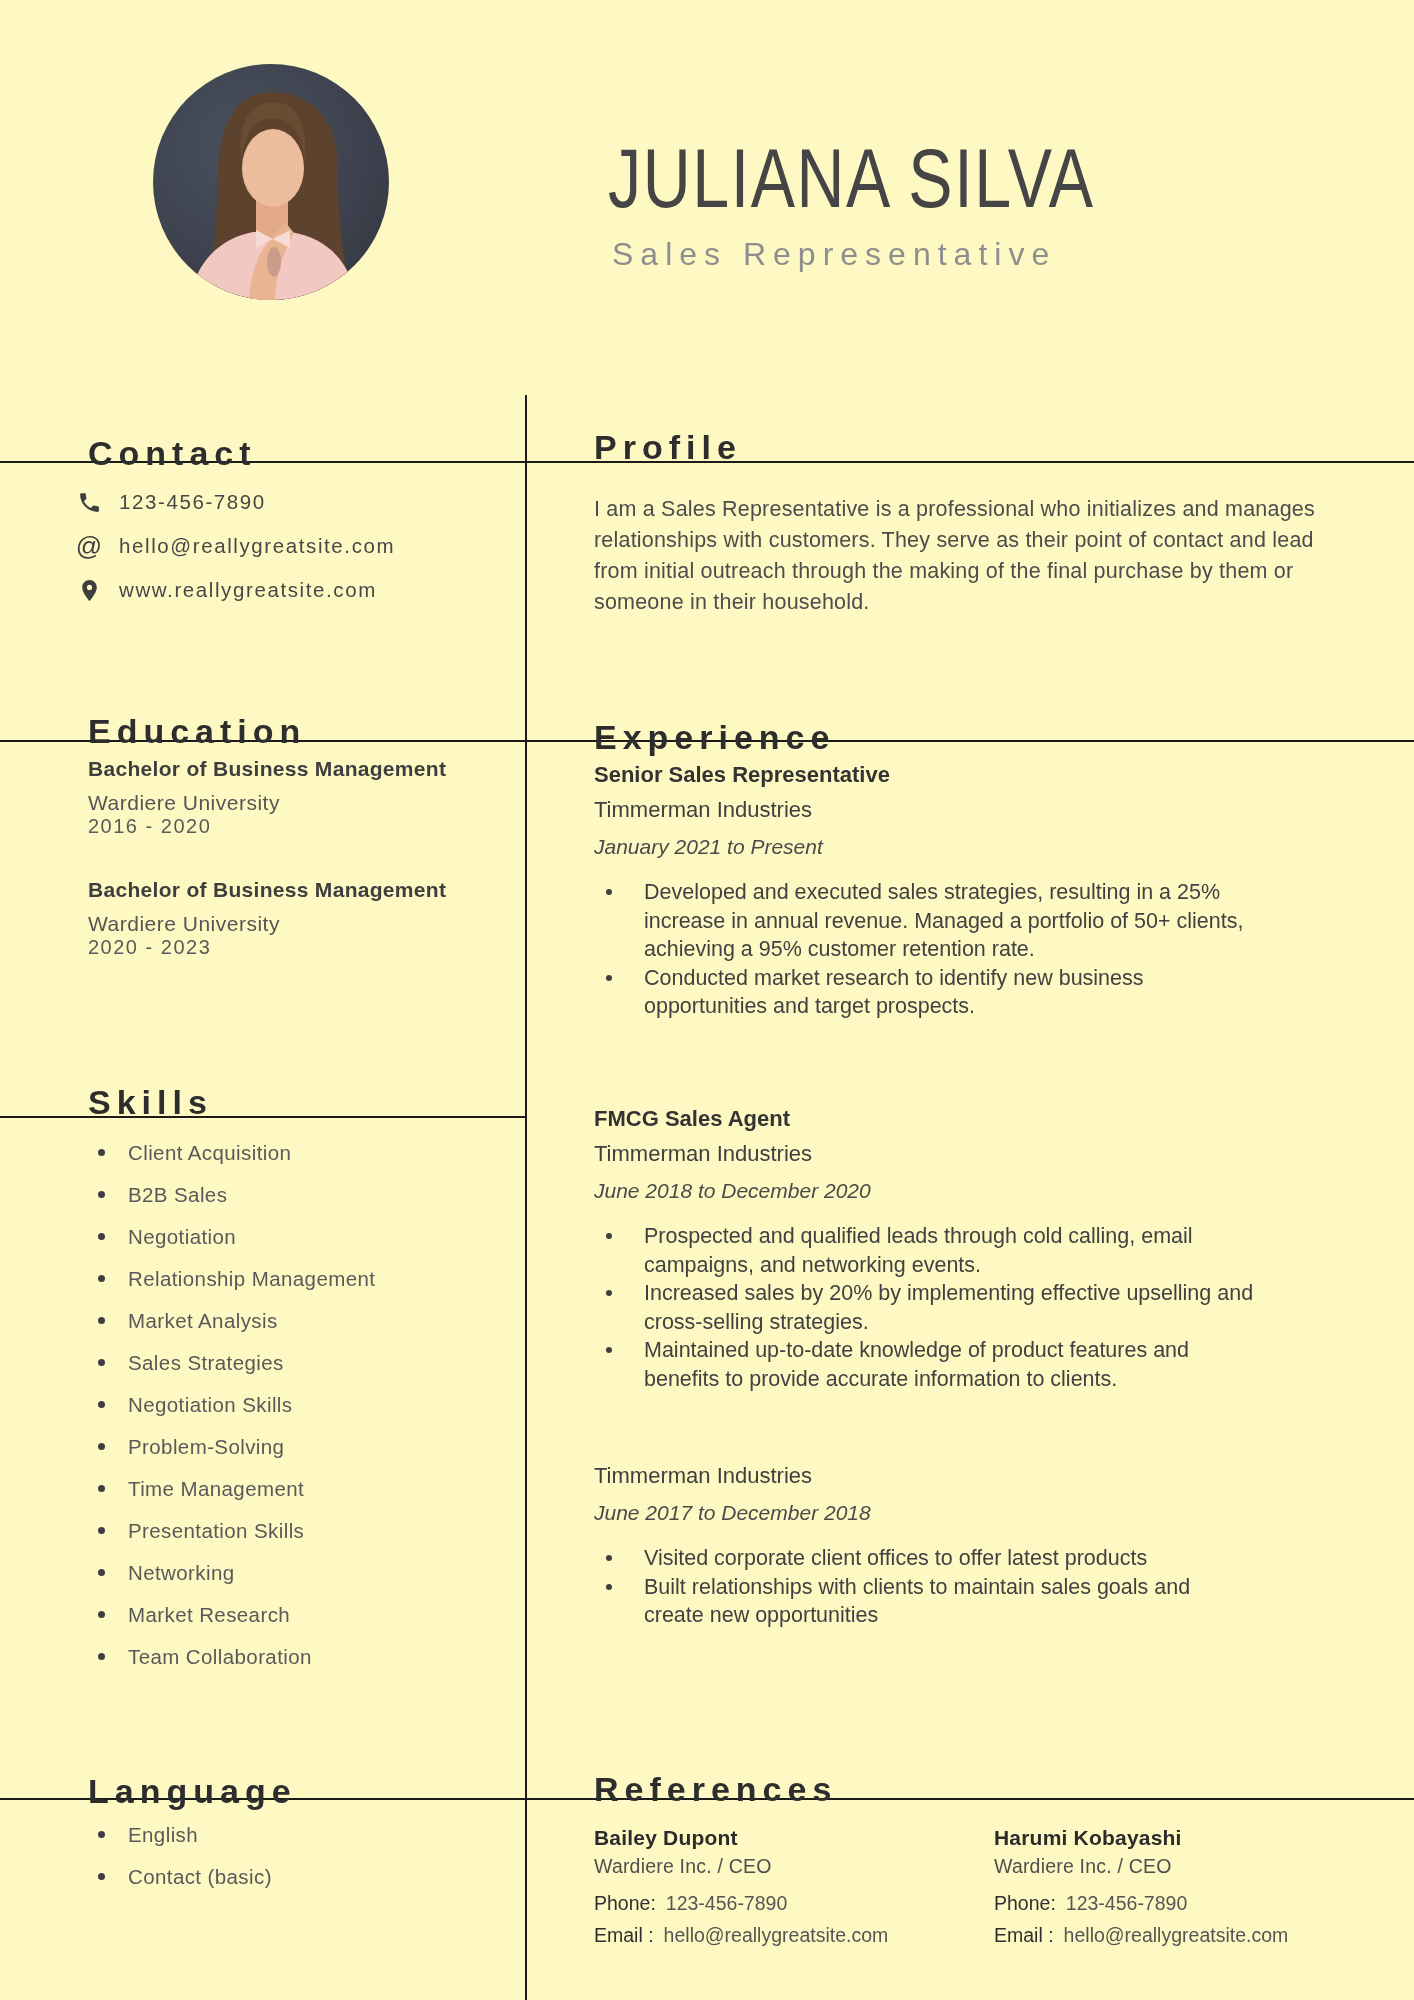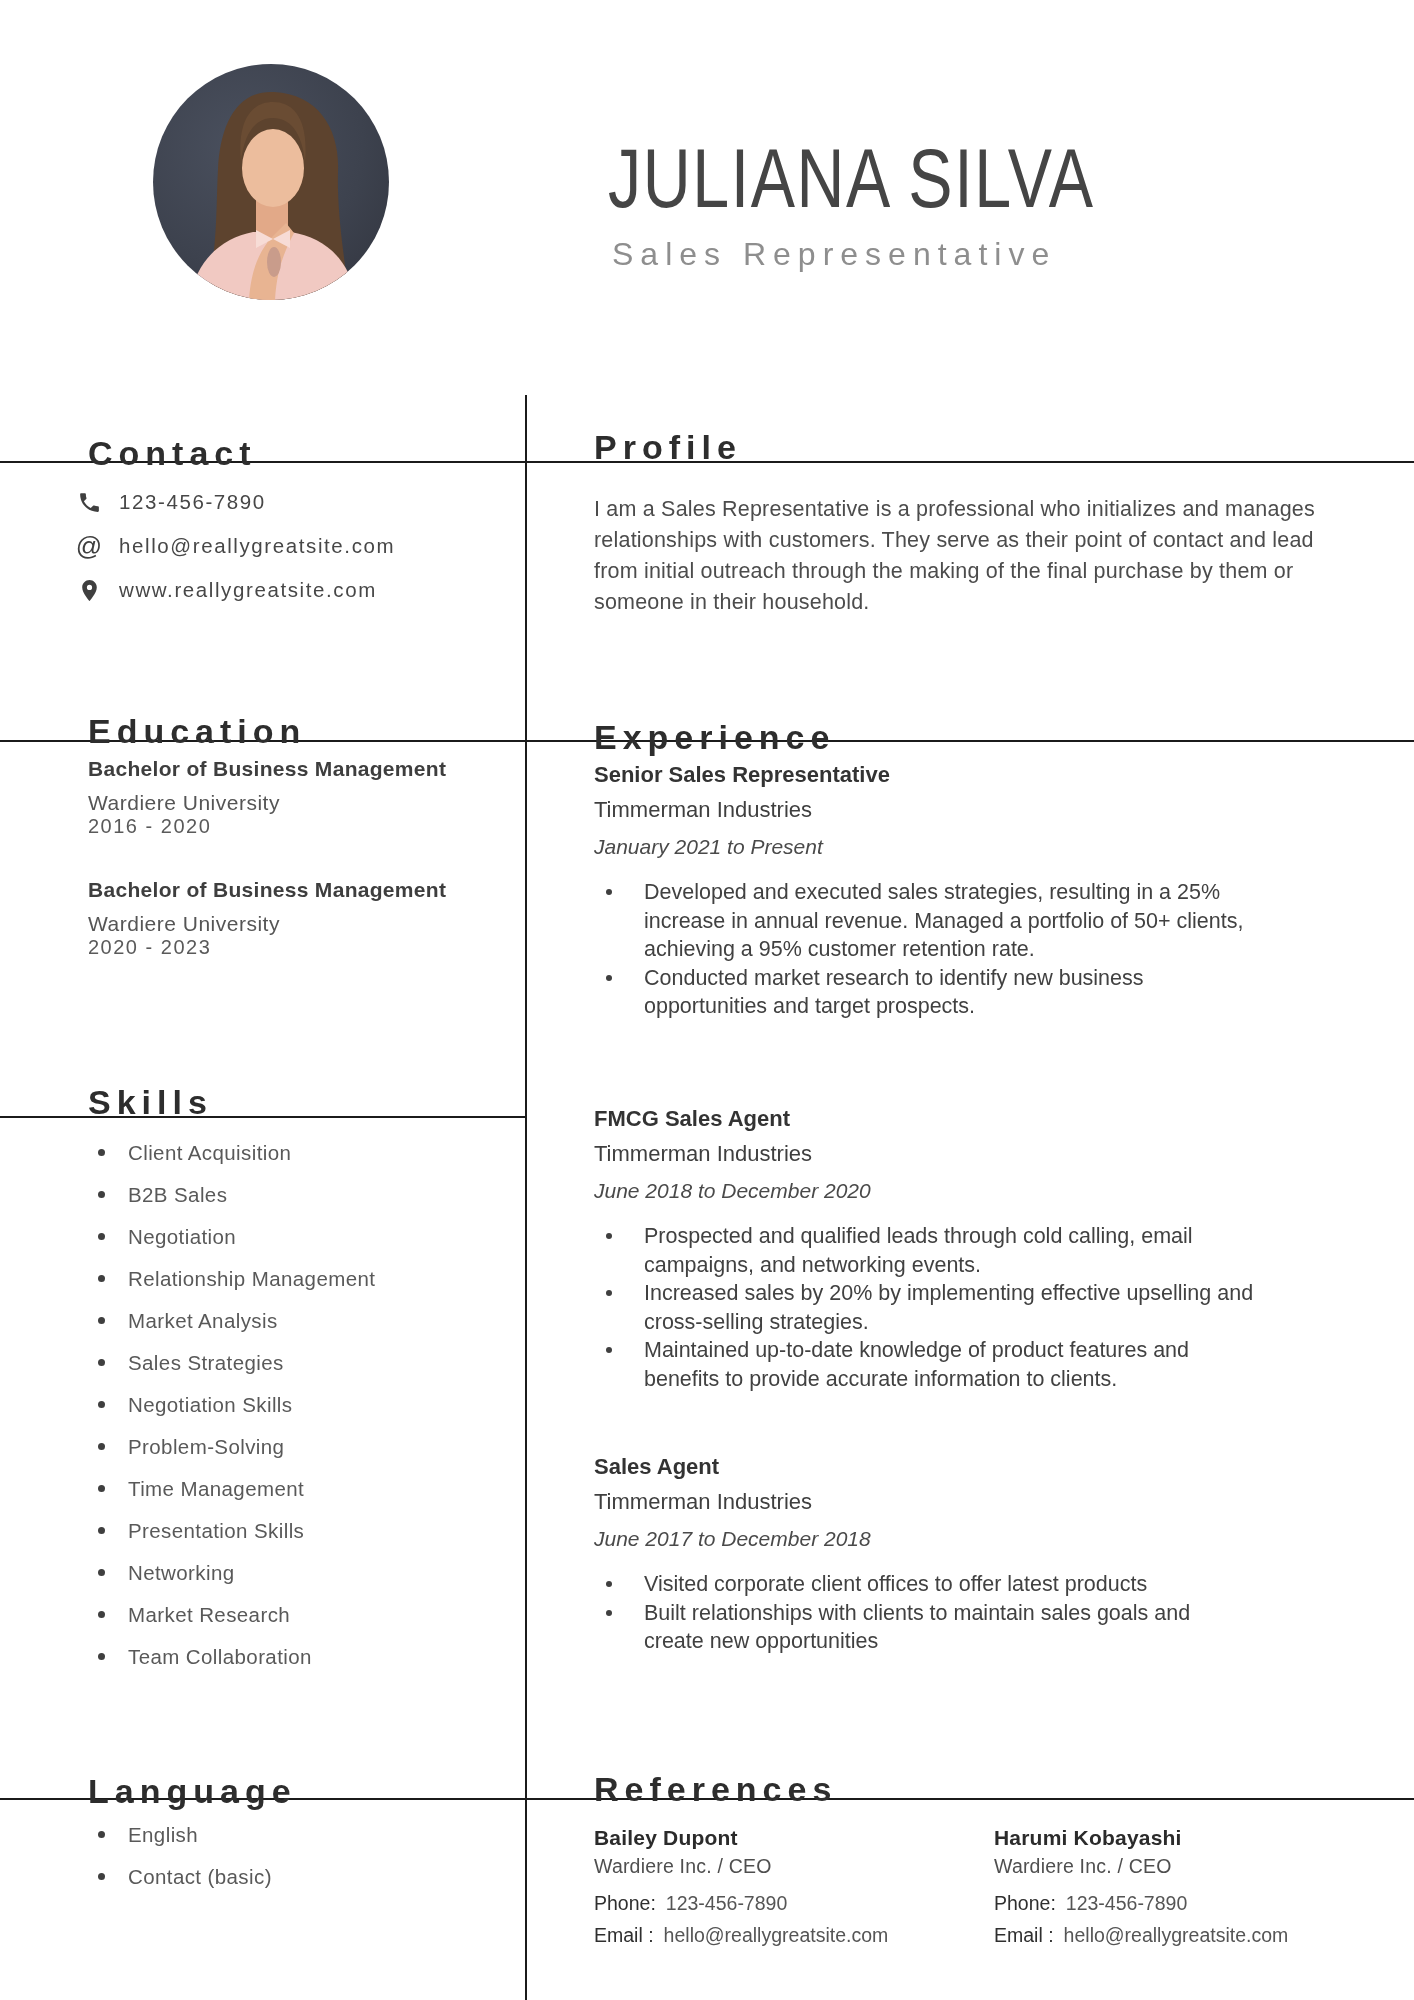--- a/index.html
+++ b/index.html
@@ -1,16 +1,16 @@
 <!DOCTYPE html>
 <html><head>
 <meta charset="utf-8">
 <style>
   html,body{margin:0;padding:0;background:#e8e8e8;}
-  .page{position:relative;width:1414px;height:2000px;background:#ffffff;overflow:hidden;
+  .page{position:relative;width:1414px;height:2000px;background:#fef9c3;overflow:hidden;
         font-family:"Liberation Sans",sans-serif;color:#4c4c4c;}
   
   .vline{position:absolute;left:525px;top:395px;width:2px;height:1605px;background:#1b1b1b;}
   .hline{position:absolute;left:0;height:2px;background:#1b1b1b;width:1414px;}
   .hline.h1{top:461px}.hline.h2{top:740px}.hline.h3{top:1116px;width:527px}.hline.h4{top:1798px}
   
   .photo{position:absolute;left:153px;top:64px;width:236px;height:236px;border-radius:50%;overflow:hidden;}
   
   .name{position:absolute;left:608px;top:136px;font-size:84px;font-weight:300;color:#454545;
         letter-spacing:2px;white-space:nowrap;line-height:1;transform:scaleX(.79);transform-origin:left top;}
@@ -247,21 +247,20 @@
           <span class="btext">Increased sales by 20% by implementing effective upselling and cross-selling strategies.</span>
         </li>
         <li class="job-bullet">
           <span class="bdot"></span>
           <span class="btext">Maintained up-to-date knowledge of product features and benefits to provide accurate information to clients.</span>
         </li>
       </ul>
   </div>
 
   <div class="job j3">
-    <div class="job-title">Sales Agent</div>
     <div class="job-company">Timmerman Industries</div>
     <div class="job-dates">June 2017 to December 2018</div>
     <ul class="job-bullets">
 
     <li class="job-bullet">
           <span class="bdot"></span>
           <span class="btext">Visited corporate client offices to offer latest products</span>
         </li>
         <li class="job-bullet">
           <span class="bdot"></span>

